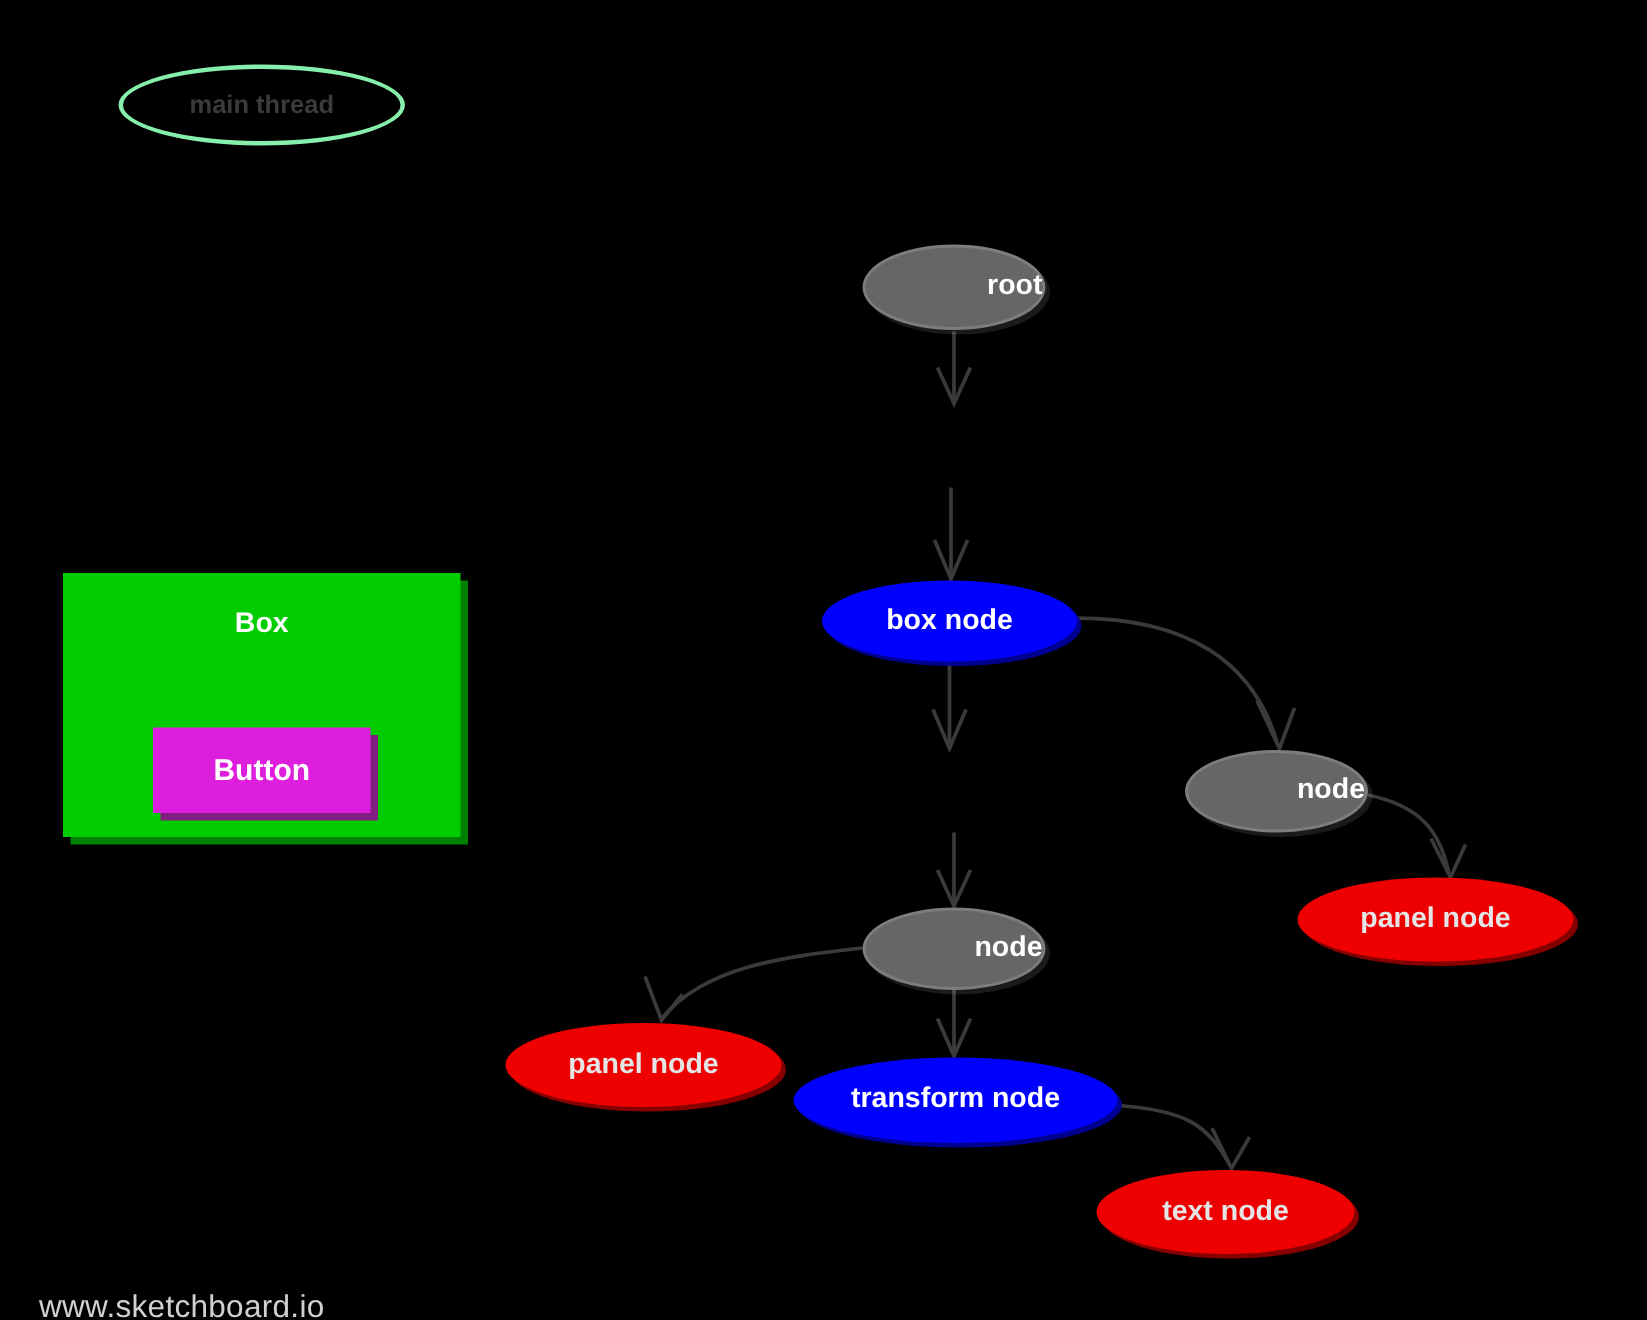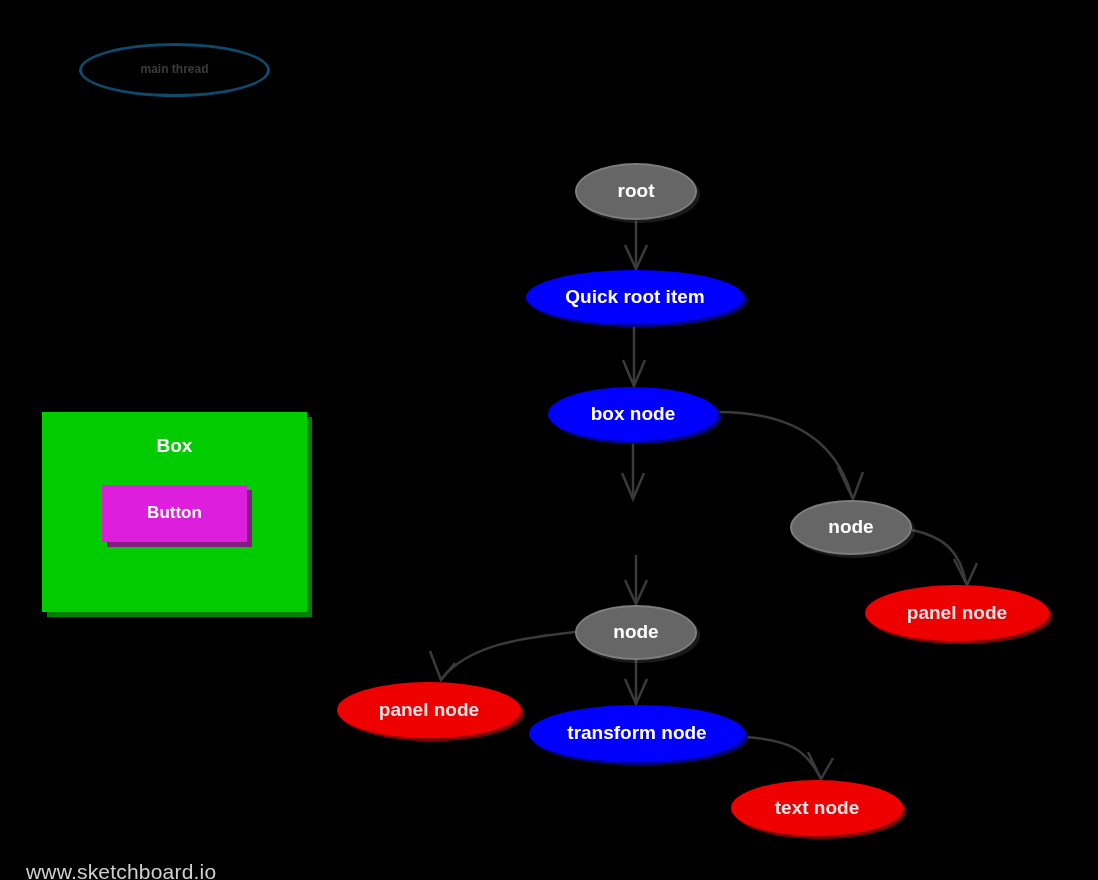--- a/index.html
+++ b/index.html
@@ -32,33 +32,34 @@
     box-sizing: border-box;
     text-align: center;
     line-height: 1.1;
   }
   .ellipse {
     border-radius: 50%;
   }
   
   .lane {
     background: transparent;
-    border: 3px solid #0c4a6e;
+    border: 3px solid #86efac;
     color: #3b3b3b;
     font-weight: bold;
-    font-size: 12px;
+    font-size: 17px;
   }
   
   .n-gray {
     background: #666666;
     border: 2px solid #7d7d7d;
     color: #ffffff;
     font-weight: bold;
     font-size: 19px;
     box-shadow: 3px 3px 0 rgba(255,255,255,0.10);
+    justify-content: flex-end;
   }
   .n-blue {
     background: #0000ff;
     border: none;
     color: #ffffff;
     font-weight: bold;
     font-size: 19px;
     box-shadow: 3px 3px 0 rgba(0,0,160,0.9);
   }
   .n-red {
@@ -76,21 +77,21 @@
     font-weight: bold;
     font-size: 19px;
     align-items: flex-start;
     padding-top: 24px;
     box-shadow: 5px 5px 0 rgba(0,150,0,0.85);
   }
   .button-shape {
     background: #dd1edd;
     color: #ffffff;
     font-weight: bold;
-    font-size: 17px;
+    font-size: 20px;
     box-shadow: 5px 5px 0 rgba(150,0,150,0.85);
   }
   .watermark {
     position: absolute;
     color: #d0d0d0;
     font-size: 21px;
     letter-spacing: 0.2px;
     white-space: nowrap;
   }
 </style>
@@ -145,35 +146,32 @@
       <path d="M 745,737 C 790,740 806,750 820,777" stroke="#3a3a3a" stroke-width="2.5" fill="none"></path>
       <path d="M 808,752 L 821,779 L 833,758" stroke="#3a3a3a" stroke-width="2.5" fill="none"></path>
     </g>
   </svg>
 
   <div class="node ellipse lane" style="left:79px; top:43px; width:191px; height:54px;">
     <span>main thread</span>
   </div>
 
 
-  <div class="node box-shape" style="left:42px; top:382px; width:265px; height:200px;margin-top:30px;">
+  <div class="node box-shape" style="left:42px; top:382px; width:265px; height:176px;">
     <span>Box</span>
   </div>
 
   <div class="node button-shape" style="left:102px; top:485px; width:145px; height:57px;">
     <span>Button</span>
   </div>
 
   <div class="node ellipse n-gray" style="left:575px; top:163px; width:122px; height:57px;">
     <span>root</span>
   </div>
 
-  <div class="node ellipse n-blue" style="left:526px; top:270px; width:218px; height:54px;">
-    <span>Quick root item</span>
-  </div>
 
   <div class="node ellipse n-blue" style="left:548px; top:387px; width:170px; height:54px;">
     <span>box node</span>
   </div>
 
 
   <div class="node ellipse n-gray" style="left:790px; top:500px; width:122px; height:55px;">
     <span>node</span>
   </div>
 

